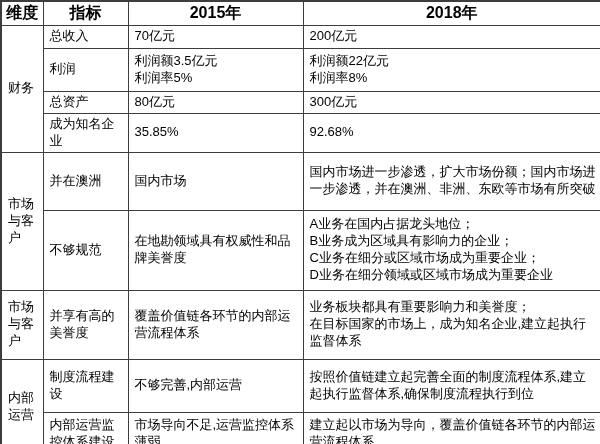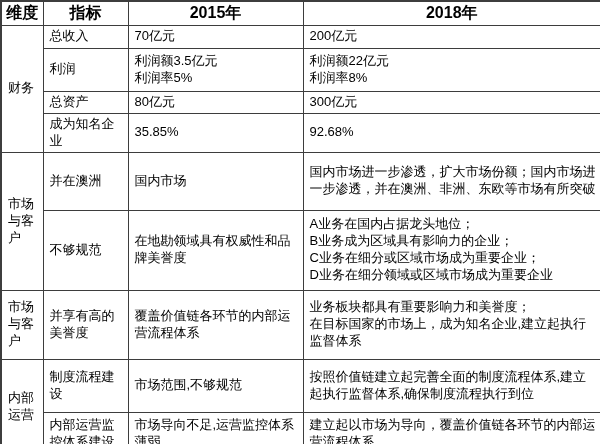--- a/index.html
+++ b/index.html
@@ -115,21 +115,21 @@
       <td class="dim">市场与客户</td>
       <td>并享有高的美誉度</td>
       <td>覆盖价值链各环节的内部运营流程体系</td>
       <td>业务板块都具有重要影响力和美誉度；
 在目标国家的市场上，成为知名企业,建立起执行监督体系</td>
     </tr>
 
     <tr style="height:53px">
       <td class="dim" rowspan="2">内部运营</td>
       <td>制度流程建设</td>
-      <td>市场范围,不够规范</td>
+      <td>不够完善,内部运营</td>
       <td>按照价值链建立起完善全面的制度流程体系,建立起执行监督体系,确保制度流程执行到位</td>
     </tr>
     <tr style="height:44px">
       <td>内部运营监控体系建设</td>
       <td>市场导向不足,运营监控体系薄弱</td>
       <td>建立起以市场为导向，覆盖价值链各环节的内部运营流程体系</td>
     </tr>
   </tbody>
     </table>
 </div>

